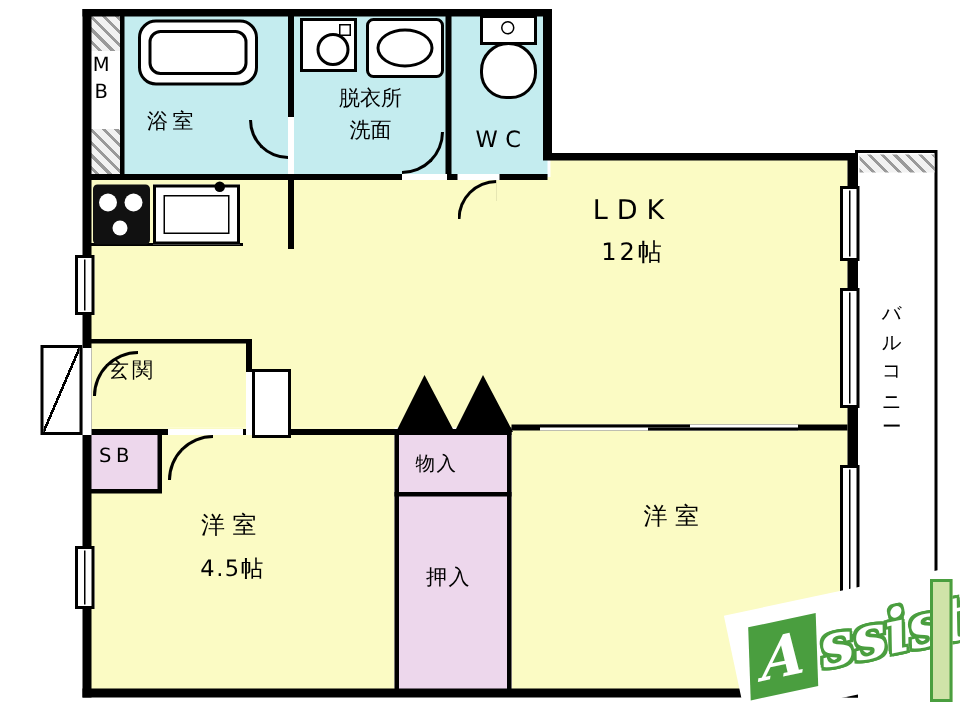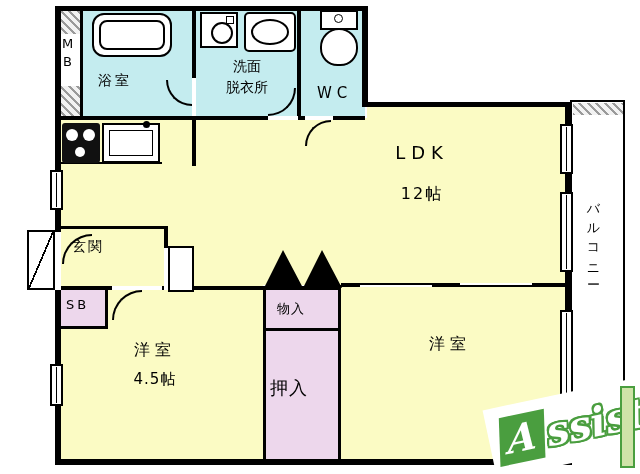--- a/index.html
+++ b/index.html
@@ -110,32 +110,32 @@
     <div style="position:absolute;left:13px;top:24px;width:10px;height:10px;background:#fff;border-radius:50%;"></div>
   </div>
   <div class="icon" style="left:102px;top:123px;width:58px;height:40px;background:#fff;border:2px solid #000;">
     <div style="position:absolute;left:5px;top:5px;right:5px;bottom:5px;border:1px solid #000;"></div>
     <div style="position:absolute;right:8px;top:-4px;width:7px;height:7px;background:#000;border-radius:50%;"></div>
   </div>
 
   <div class="label vtext" style="left:60px;top:36px;font-size:13px;letter-spacing:3px;">MB</div>
   <div class="label" style="left:98px;top:72px;font-size:14px;letter-spacing:3px;">浴室</div>
   <div class="label ctr" style="left:212px;top:56px;width:70px;font-size:14px;line-height:21px;">
+    <div>脱衣所</div>
     <div>洗面</div>
-    <div>脱衣所</div>
   </div>
   <div class="label" style="left:317px;top:84px;font-size:15px;letter-spacing:5px;">WC</div>
-  <div class="label ctr" style="left:332px;top:142px;width:180px;">
+  <div class="label ctr" style="left:332px;top:130px;width:180px;">
     <div style="font-size:18px;letter-spacing:6px;">LDK</div>
-    <div style="font-size:16px;margin-top:21px;letter-spacing:2px;">12帖</div>
+    <div style="font-size:16px;margin-top:7px;letter-spacing:2px;">12帖</div>
   </div>
   <div class="label" style="left:72px;top:238px;font-size:14px;letter-spacing:2px;">玄関</div>
   <div class="label" style="left:66px;top:297px;font-size:13px;letter-spacing:3px;">SB</div>
   <div class="label" style="left:277px;top:300px;font-size:13px;letter-spacing:1px;">物入</div>
-  <div class="label" style="left:270px;top:376px;font-size:18px;letter-spacing:1px;">押入</div>
+  <div class="label" style="left:284px;top:376px;font-size:14px;letter-spacing:1px;">押入</div>
   <div class="label ctr" style="left:100px;top:340px;width:110px;">
     <div style="font-size:16px;letter-spacing:5px;">洋室</div>
     <div style="font-size:15px;margin-top:9px;letter-spacing:1px;">4.5帖</div>
   </div>
   <div class="label ctr" style="left:395px;top:334px;width:110px;">
     <div style="font-size:16px;letter-spacing:5px;">洋室</div>
   </div>
   <div class="label vtext" style="left:584px;top:194px;font-size:13px;letter-spacing:6px;">バルコニー</div>
 
   <div class="logo" style="left:488px;top:392px;width:170px;height:70px;transform:rotate(-12deg);background:#fff;display:flex;align-items:center;padding-left:10px;box-sizing:border-box;">

